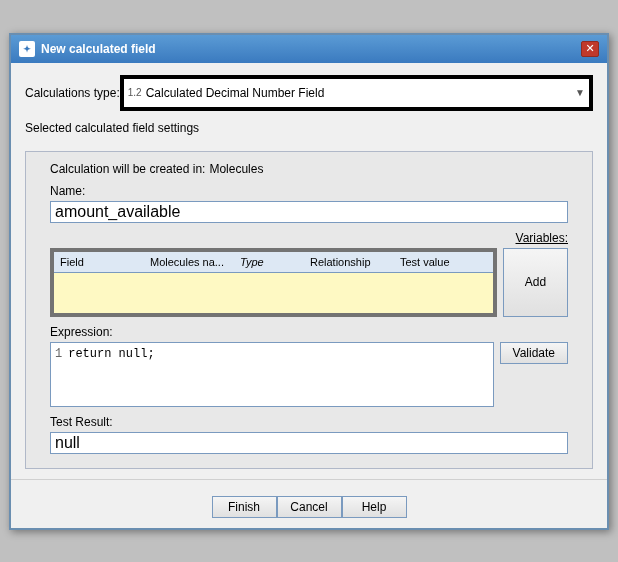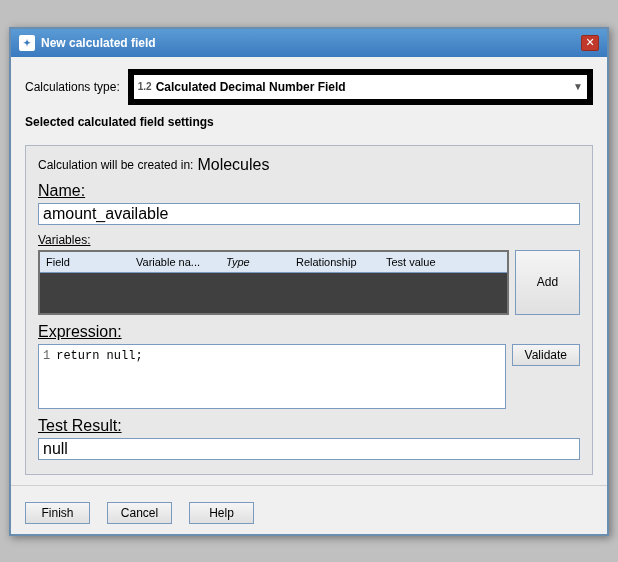--- a/index.html
+++ b/index.html
@@ -63,104 +63,102 @@
       justify-content: center;
       border-radius: 2px;
     }
     .dialog-body {
       padding: 12px 14px 10px 14px;
       background: #f0f0f0;
     }
     .calc-type-row {
       display: flex;
       align-items: center;
-      gap: 8px;
       margin-bottom: 10px;
     }
     .calc-type-label {
       font-size: 12px;
       white-space: nowrap;
     }
     .calc-type-select {
       flex: 1;
       height: 36px;
-      border: 6px solid #000000;
+      border: 4px solid #000000;
       background: white;
       padding: 0 4px;
       font-size: 12px;
       display: flex;
       align-items: center;
       justify-content: space-between;
       cursor: pointer;
-      font-weight: bold;
     }
     .calc-type-select-text {
       display: flex;
       align-items: center;
       gap: 4px;
     }
     .calc-icon {
       font-size: 10px;
       color: #555;
     }
     .dropdown-arrow {
       font-size: 10px;
       color: #555;
     }
     .section-title {
       font-size: 12px;
-      font-weight: bold;
+      font-weight: normal;
       margin-bottom: 16px;
     }
     .settings-panel {
       background: #e8e8e8;
       border: 1px solid #b0b8c8;
-      padding: 10px 12px;
+      padding: 10px 24px;
     }
     .created-in-row {
       display: flex;
       align-items: center;
       gap: 4px;
       margin-bottom: 8px;
       font-size: 12px;
     }
     .created-in-value {
-      font-size: 16px;
+      font-size: 12px;
     }
     .field-label {
-      font-size: 16px;
-      text-decoration: underline;
+      font-size: 12px;
       margin-bottom: 3px;
       margin-top: 8px;
     }
     .text-input {
       width: 100%;
       height: 22px;
       border: 1px solid #7a9abf;
       background: white;
       padding: 2px 4px;
       font-size: 16px;
       margin-bottom: 8px;
     }
     .variables-section {
       margin-bottom: 8px;
     }
     .variables-label {
       font-size: 12px;
       text-decoration: underline;
       margin-bottom: 3px;
+      text-align: right;
     }
     .variables-container {
       display: flex;
       gap: 6px;
     }
     .variables-table {
       flex: 1;
-      border: 2px solid #737373;
-      background: #404040;
+      border: 4px solid #737373;
+      background: #fef9c3;
       min-height: 65px;
     }
     .table-header {
       display: flex;
       background: #dde8f4;
       border-bottom: 1px solid #7a9abf;
       padding: 2px 0;
     }
     .table-header-cell {
       font-size: 11px;
@@ -223,23 +221,23 @@
     .expression-buttons {
       display: flex;
       flex-direction: column;
       justify-content: center;
     }
     .test-result-section {
       margin-bottom: 4px;
     }
     .dialog-footer {
       display: flex;
-      justify-content: flex-start;
+      justify-content: center;
       padding: 16px 14px 10px 14px;
-      gap: 17px;
+      gap: 0;
       background: #f0f0f0;
       border-top: 1px solid #d0d0d0;
     }
   </style>
 </head>
 <body>
 
 <div class="dialog">
 
   <div class="title-bar">
@@ -277,21 +275,21 @@
       <div class="field-label">Name:</div>
       <input class="text-input" type="text" value="amount_available" style="">
 
       
       <div class="variables-section">
         <div class="variables-label">Variables:</div>
         <div class="variables-container">
           <div class="variables-table">
             <div class="table-header">
               <div class="table-header-cell col-field">Field</div>
-              <div class="table-header-cell col-varname">Variable na...</div>
+              <div class="table-header-cell col-varname">Molecules na...</div>
               <div class="table-header-cell col-type">Type</div>
               <div class="table-header-cell col-rel">Relationship</div>
               <div class="table-header-cell col-testval">Test value</div>
             </div>
             <div class="table-body"></div>
           </div>
           <div class="variables-buttons">
             <button class="btn">Add</button>
           </div>
         </div>

